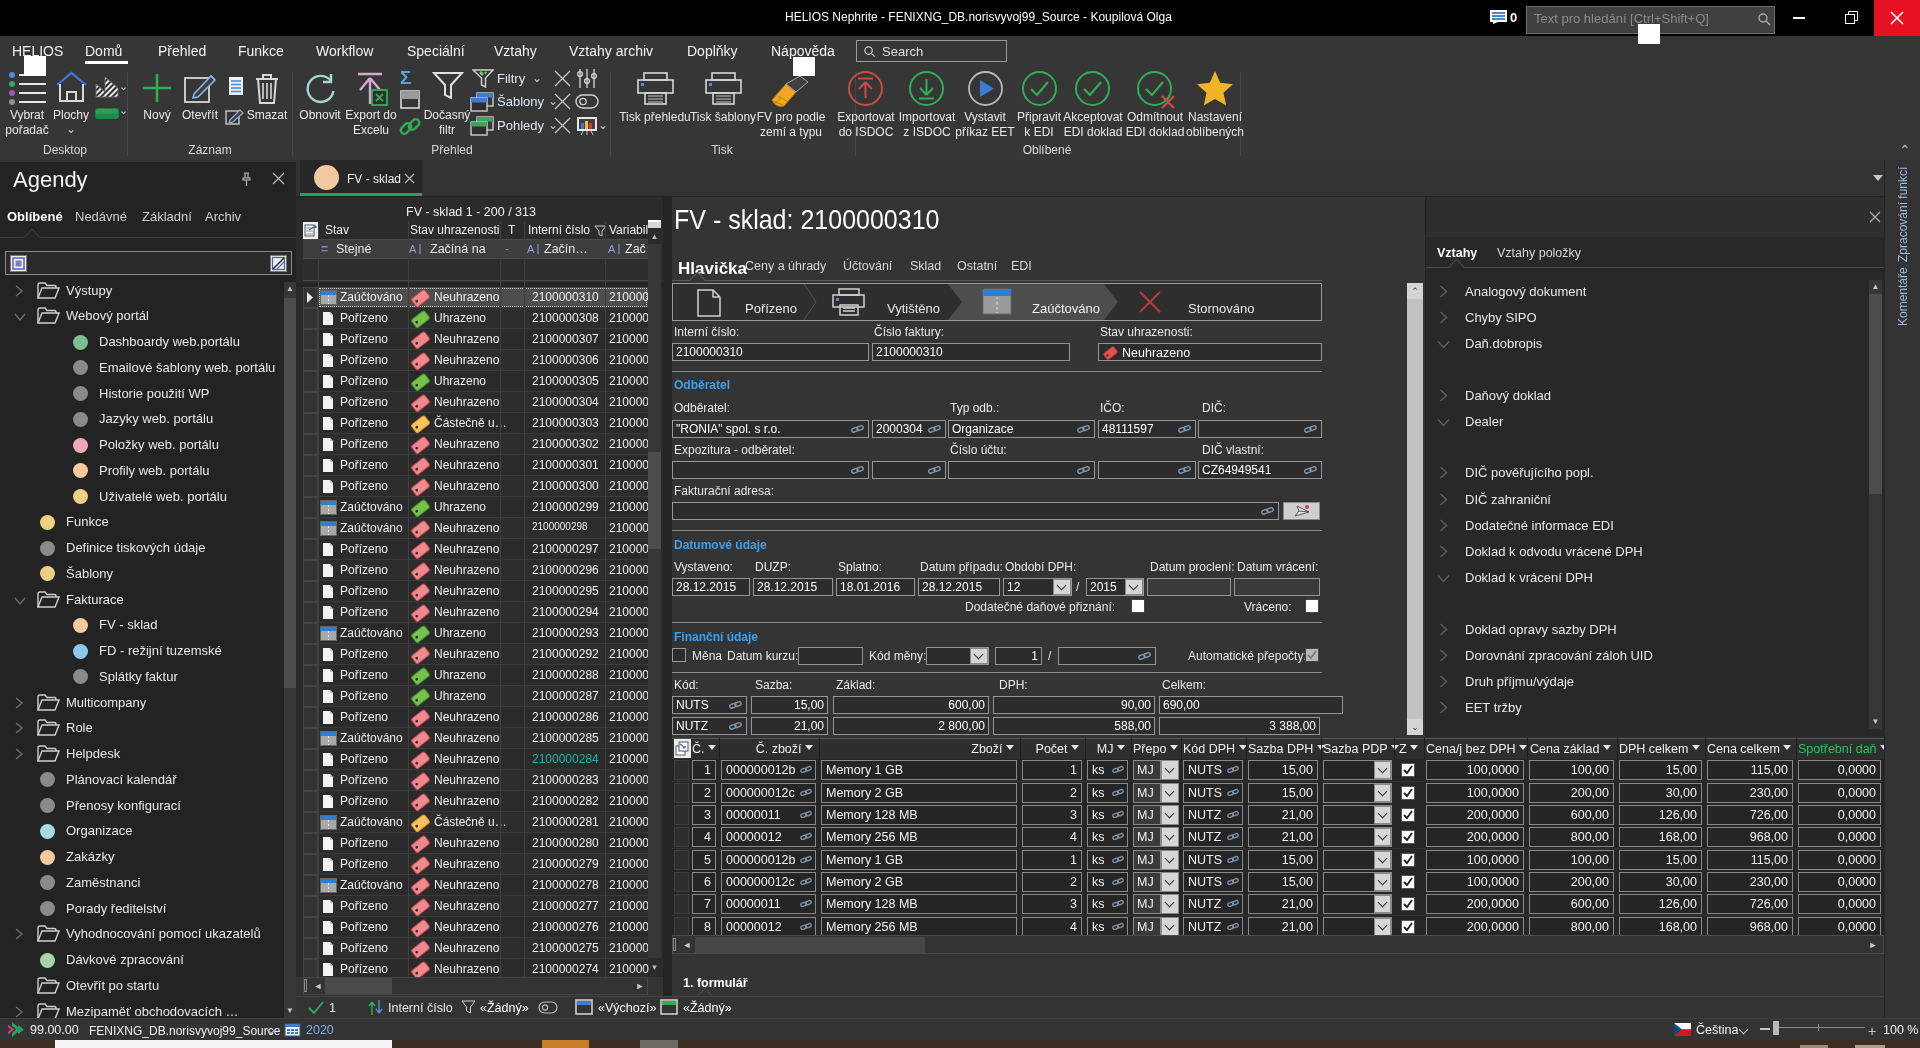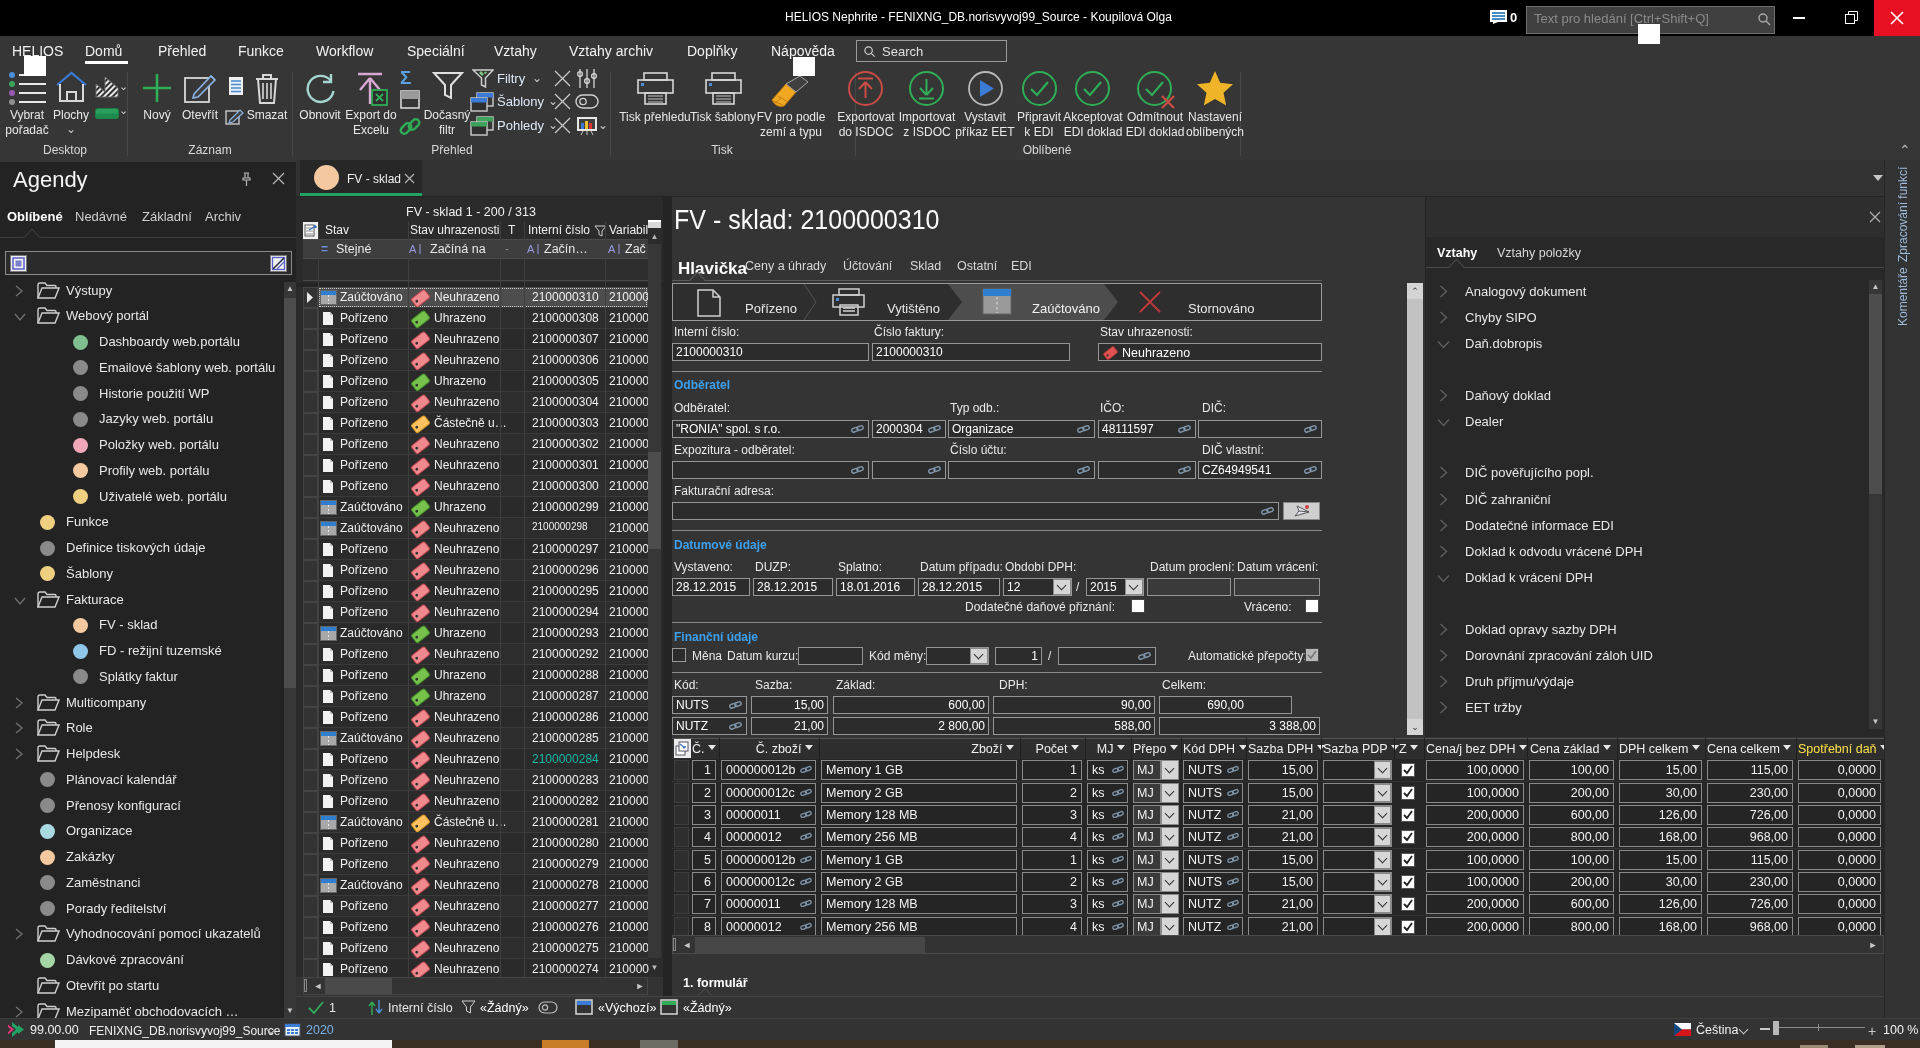--- a/index.html
+++ b/index.html
@@ -1241,21 +1241,21 @@
 <div class="lb" style="left:490px;top:481px">Celkem:</div>
 <div class="inp" style="left:0px;top:499px;width:75px;height:18px;line-height:16px;background:#2c2c2c">NUTS<svg class="a" style="right:3px;top:3px;position:absolute" width="14" height="11" viewBox="0 0 24 19">
           <g fill="none" stroke="#7d93a8" stroke-width="2.6">
             <rect x="1" y="7" width="11" height="6.5" rx="3.2" transform="rotate(-20 6 10)"></rect>
             <rect x="10" y="4" width="11" height="6.5" rx="3.2" transform="rotate(-20 15 7)"></rect>
           </g>
         </svg></div>
 <div class="inp" style="left:79px;top:499px;width:77px;height:18px;line-height:16px;text-align:right">15,00</div>
 <div class="inp" style="left:161px;top:499px;width:156px;height:18px;line-height:16px;text-align:right">600,00</div>
 <div class="inp" style="left:321px;top:499px;width:162px;height:18px;line-height:16px;text-align:right">90,00</div>
-<div class="inp" style="left:487px;top:499px;width:133px;height:18px;line-height:16px;text-align:center">690,00</div>
+<div class="inp" style="left:487px;top:499px;width:184px;height:18px;line-height:16px;text-align:left">690,00</div>
 <div class="inp" style="left:0px;top:520px;width:75px;height:18px;line-height:16px;background:#2c2c2c">NUTZ<svg class="a" style="right:3px;top:3px;position:absolute" width="14" height="11" viewBox="0 0 24 19">
           <g fill="none" stroke="#7d93a8" stroke-width="2.6">
             <rect x="1" y="7" width="11" height="6.5" rx="3.2" transform="rotate(-20 6 10)"></rect>
             <rect x="10" y="4" width="11" height="6.5" rx="3.2" transform="rotate(-20 15 7)"></rect>
           </g>
         </svg></div>
 <div class="inp" style="left:79px;top:520px;width:77px;height:18px;line-height:16px;text-align:right">21,00</div>
 <div class="inp" style="left:161px;top:520px;width:156px;height:18px;line-height:16px;text-align:right">2 800,00</div>
 <div class="inp" style="left:321px;top:520px;width:162px;height:18px;line-height:16px;text-align:right">588,00</div>
 <div class="inp" style="left:487px;top:520px;width:161px;height:18px;line-height:16px;text-align:right">3 388,00</div>
@@ -1289,21 +1289,21 @@
 <div class="a" style="left:724px;top:545px;width:22px;text-align:right;font-size:12.5px;color:#f0f0f0;white-space:nowrap">Z <span style="display:inline-block;width:0;height:0;border:4px solid transparent;border-top:5px solid #e8e8e8;vertical-align:-1px"></span></div>
 <div class="a" style="left:752px;top:541px;width:1px;height:21px;background:#1f1f1f"></div>
 <div class="a" style="left:754px;top:545px;width:95px;text-align:right;font-size:12.5px;color:#f0f0f0;white-space:nowrap">Cena/j bez DPH <span style="display:inline-block;width:0;height:0;border:4px solid transparent;border-top:5px solid #e8e8e8;vertical-align:-1px"></span></div>
 <div class="a" style="left:855px;top:541px;width:1px;height:21px;background:#1f1f1f"></div>
 <div class="a" style="left:857px;top:545px;width:82px;text-align:right;font-size:12.5px;color:#f0f0f0;white-space:nowrap">Cena základ <span style="display:inline-block;width:0;height:0;border:4px solid transparent;border-top:5px solid #e8e8e8;vertical-align:-1px"></span></div>
 <div class="a" style="left:945px;top:541px;width:1px;height:21px;background:#1f1f1f"></div>
 <div class="a" style="left:947px;top:545px;width:80px;text-align:right;font-size:12.5px;color:#f0f0f0;white-space:nowrap">DPH celkem <span style="display:inline-block;width:0;height:0;border:4px solid transparent;border-top:5px solid #e8e8e8;vertical-align:-1px"></span></div>
 <div class="a" style="left:1033px;top:541px;width:1px;height:21px;background:#1f1f1f"></div>
 <div class="a" style="left:1035px;top:545px;width:83px;text-align:right;font-size:12.5px;color:#f0f0f0;white-space:nowrap">Cena celkem <span style="display:inline-block;width:0;height:0;border:4px solid transparent;border-top:5px solid #e8e8e8;vertical-align:-1px"></span></div>
 <div class="a" style="left:1124px;top:541px;width:1px;height:21px;background:#1f1f1f"></div>
-<div class="a" style="left:1126px;top:545px;width:80px;text-align:left;font-size:12.5px;color:#fde047;white-space:nowrap">Spotřební daň <span style="display:inline-block;width:0;height:0;border:4px solid transparent;border-top:5px solid #e8e8e8;vertical-align:-1px"></span></div>
+<div class="a" style="left:1126px;top:545px;width:80px;text-align:left;font-size:12.5px;color:#22c55e;white-space:nowrap">Spotřební daň <span style="display:inline-block;width:0;height:0;border:4px solid transparent;border-top:5px solid #e8e8e8;vertical-align:-1px"></span></div>
 
 <div class="a" style="left:0;top:562px;width:1212px;height:22px;background:#262626"></div>
 <div class="a" style="left:2px;top:563px;width:15px;height:20px;background:#2e2e2e;border:1px solid #3e3e3e"></div>
 <div class="a" style="left:20px;top:563px;width:24px;height:20px;background:#252525;border:1px solid #8a8a8a;font-size:12.5px;color:#f2f2f2;line-height:18px;padding:0 4px;text-align:right;white-space:nowrap">1</div>
 <div class="a" style="left:49px;top:563px;width:95px;height:20px;background:#252525;border:1px solid #8a8a8a;font-size:12.5px;color:#f2f2f2;line-height:18px;padding:0 4px;text-align:left;white-space:nowrap">000000012b<svg class="a" style="right:2px;top:4px" width="13" height="10" viewBox="0 0 24 19">
           <g fill="none" stroke="#7d93a8" stroke-width="2.6">
             <rect x="1" y="7" width="11" height="6.5" rx="3.2" transform="rotate(-20 6 10)"></rect>
             <rect x="10" y="4" width="11" height="6.5" rx="3.2" transform="rotate(-20 15 7)"></rect>
           </g>
         </svg></div>

